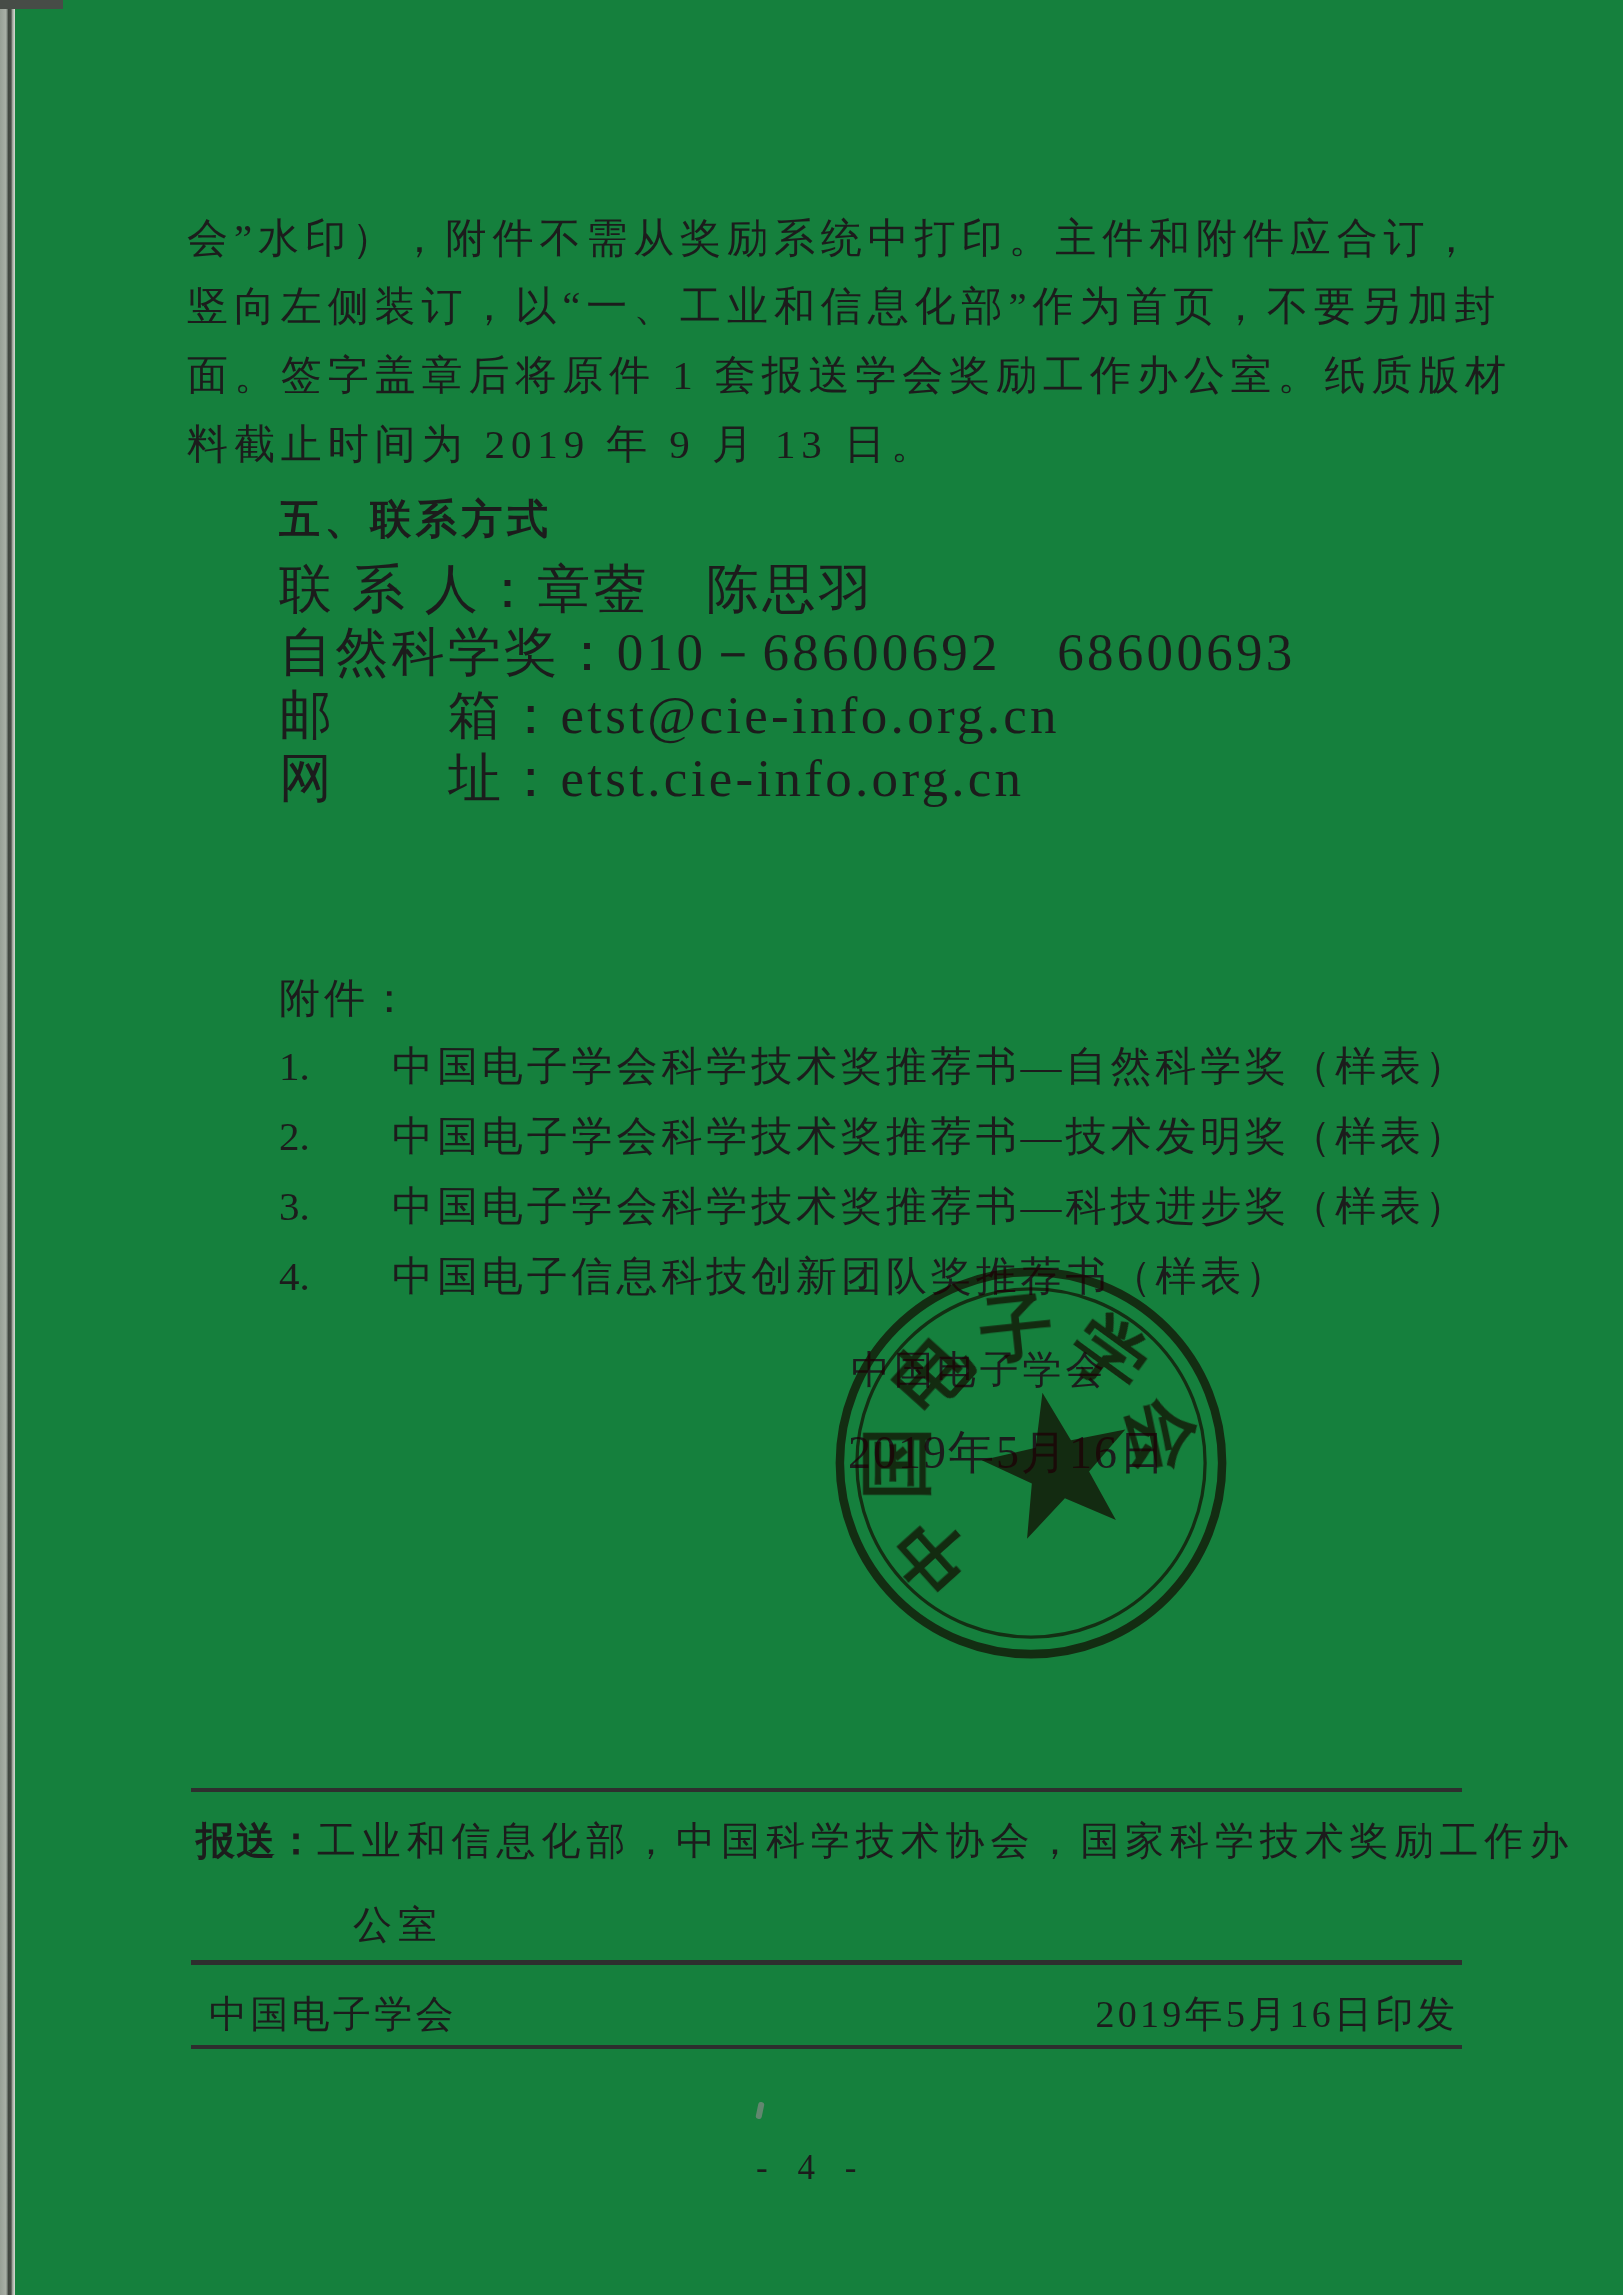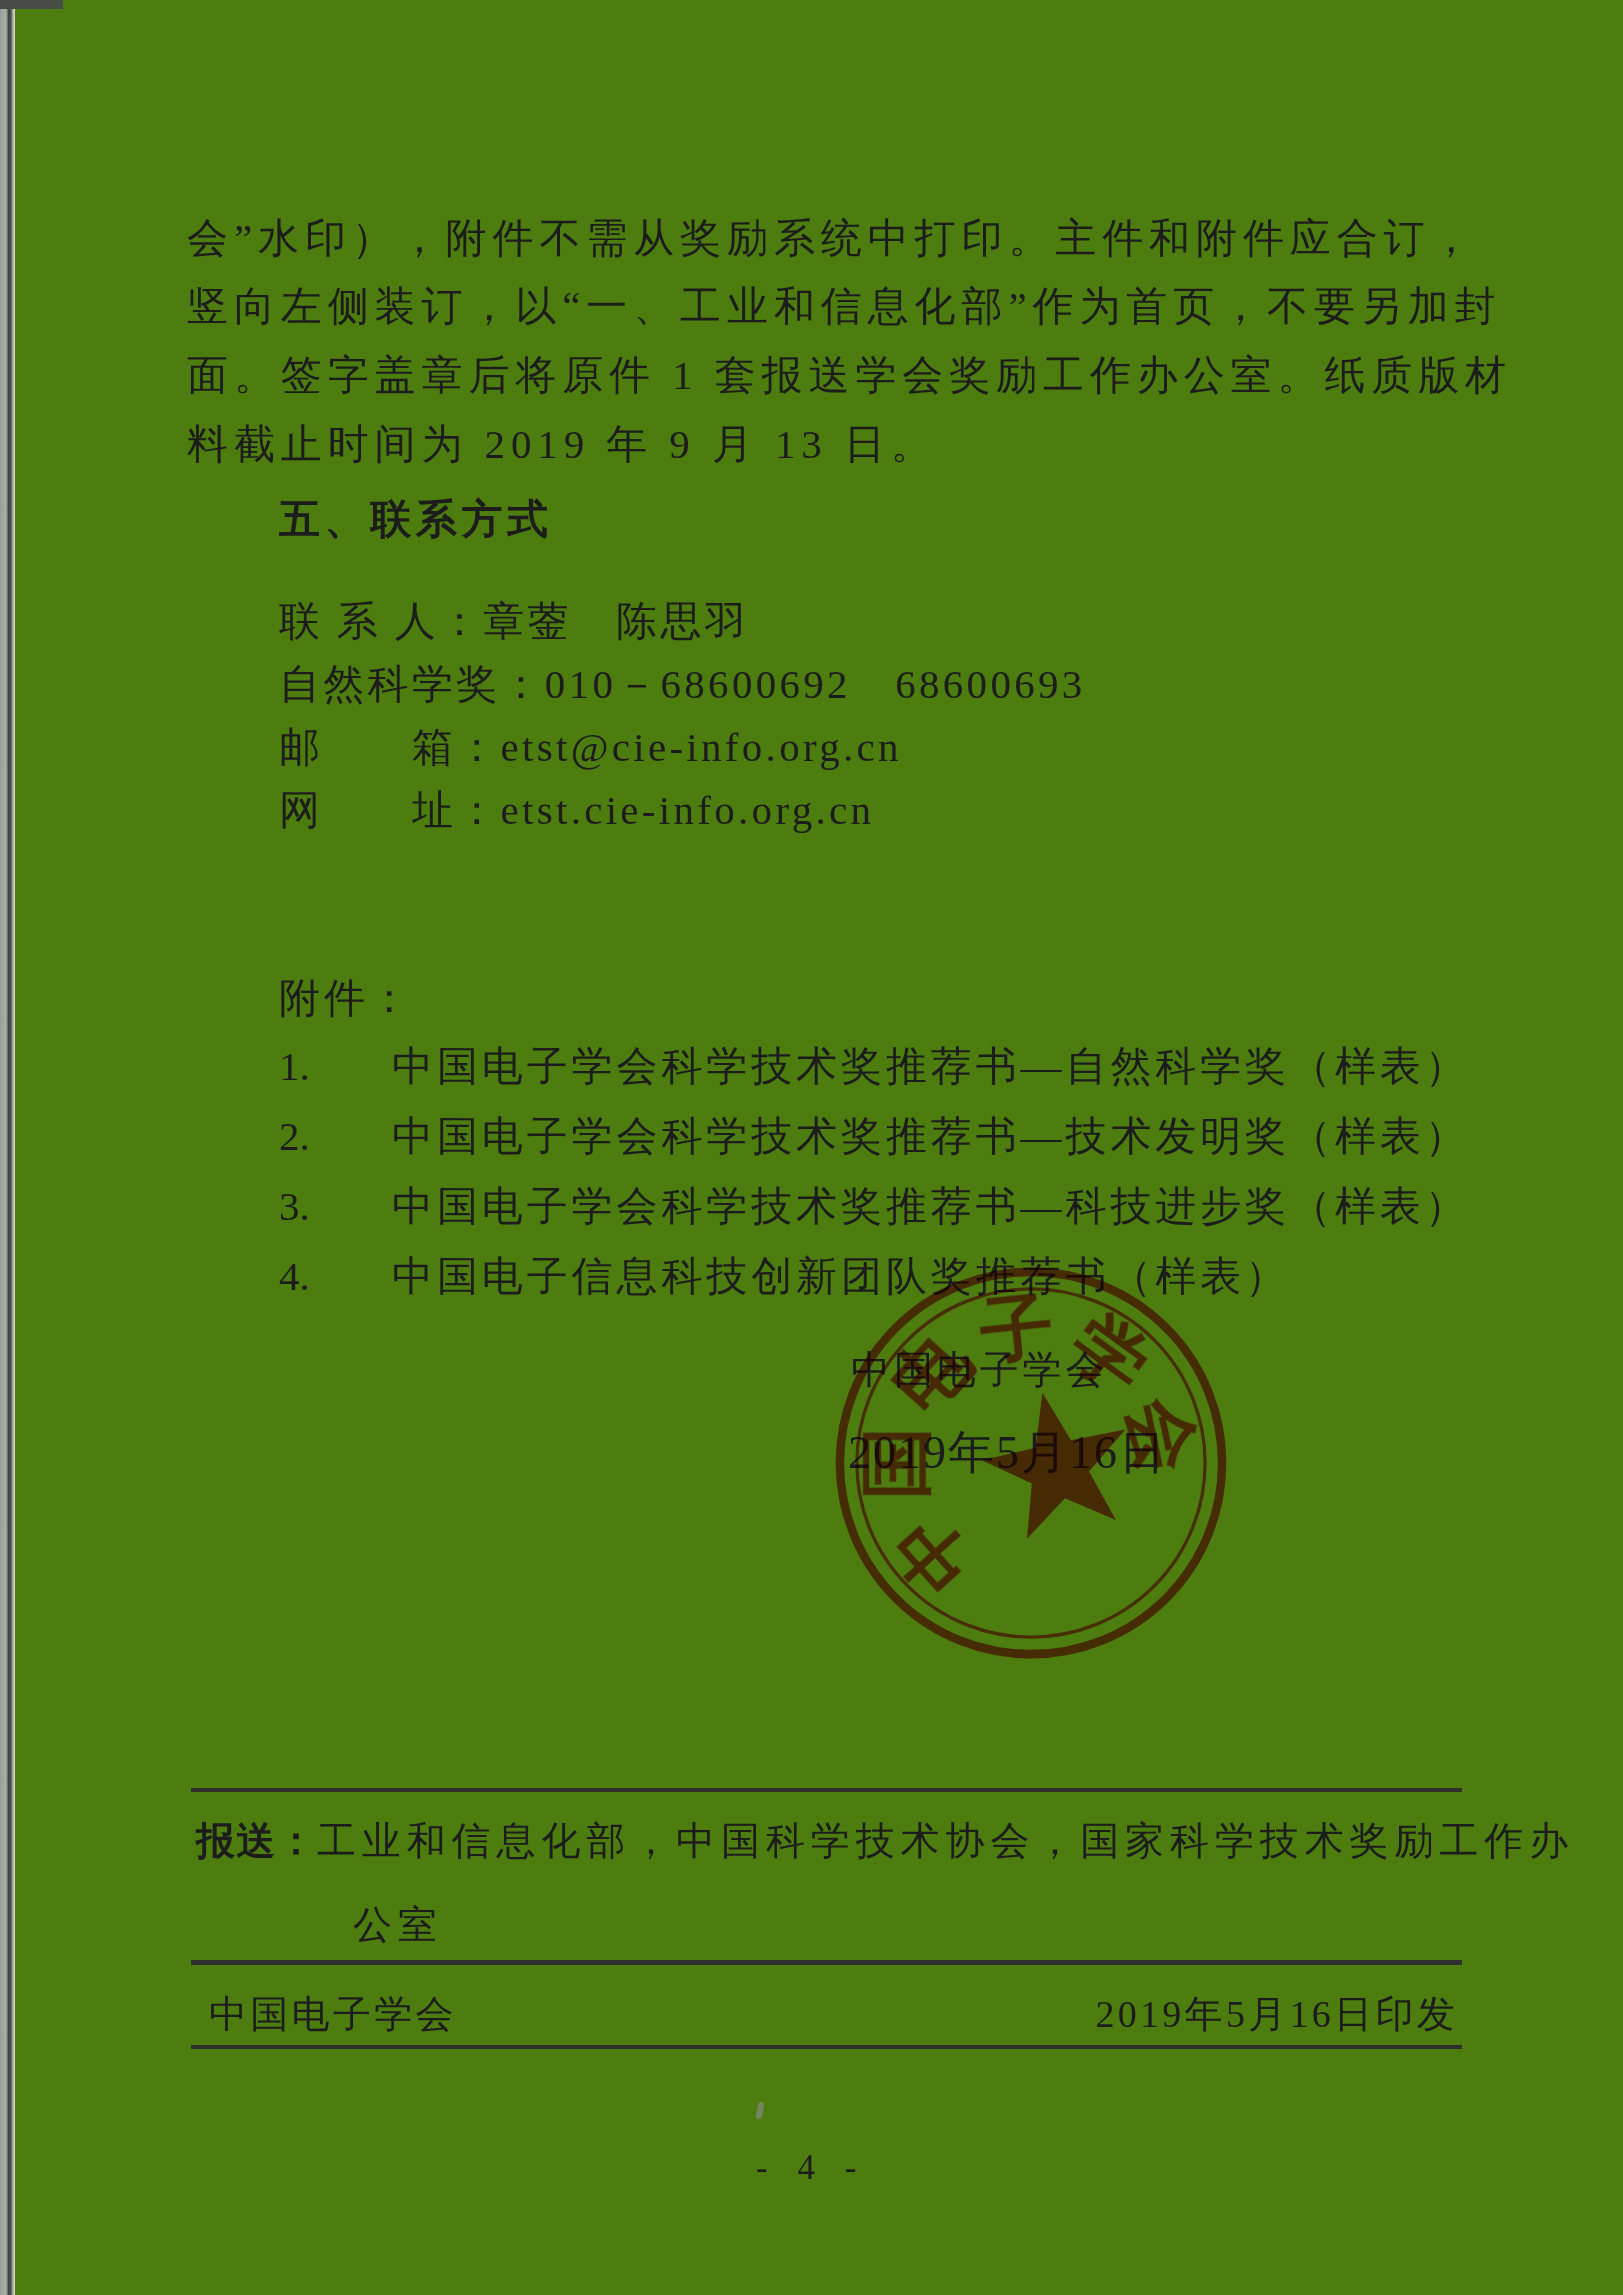--- a/index.html
+++ b/index.html
@@ -1,27 +1,27 @@
 <!DOCTYPE html>
 <html style="font-size:10.5px"><head>
 <meta charset="utf-8">
 <style>
   html,body{margin:0;padding:0;background:#777;}
   #page{
     position:relative;
     width:1623px;height:2295px;
-    background:#4d7c0f;
+    background:#15803d;
     overflow:hidden;
     font-family:"Liberation Serif",serif;
     color:#1c1c1c;
   }
   .abs{position:absolute;white-space:nowrap;}
   .body-line{font-size:41px;letter-spacing:5.9px;}
   .heading{font-family:"Liberation Sans",sans-serif;font-weight:bold;font-size:41px;letter-spacing:4.6px;}
-  .contact-line{font-size:41px;letter-spacing:3.3px;margin-top:40px;}
+  .contact-line{font-size:53px;letter-spacing:3.3px;}
   .contact-label{letter-spacing:3.3px;}
   .attach-line{font-size:41px;letter-spacing:3.9px;}
   .attach-num{display:inline-block;width:113px;letter-spacing:0;}
   .subject{font-family:"Liberation Sans",sans-serif;font-weight:bold;font-size:42px;letter-spacing:3.9px;}
   .dist-label{font-family:"Liberation Sans",sans-serif;font-weight:bold;font-size:39px;letter-spacing:1.3px;}
   .dist-text{font-size:39px;letter-spacing:5.9px;}
   .footer-text{font-size:38px;letter-spacing:3.3px;}
   .rule{position:absolute;background:#2e2e2e;}
   .overlay-org{font-size:39px;letter-spacing:3.9px;z-index:2;}
   .overlay-date{font-size:46px;letter-spacing:2px;z-index:2;text-align:right;}

